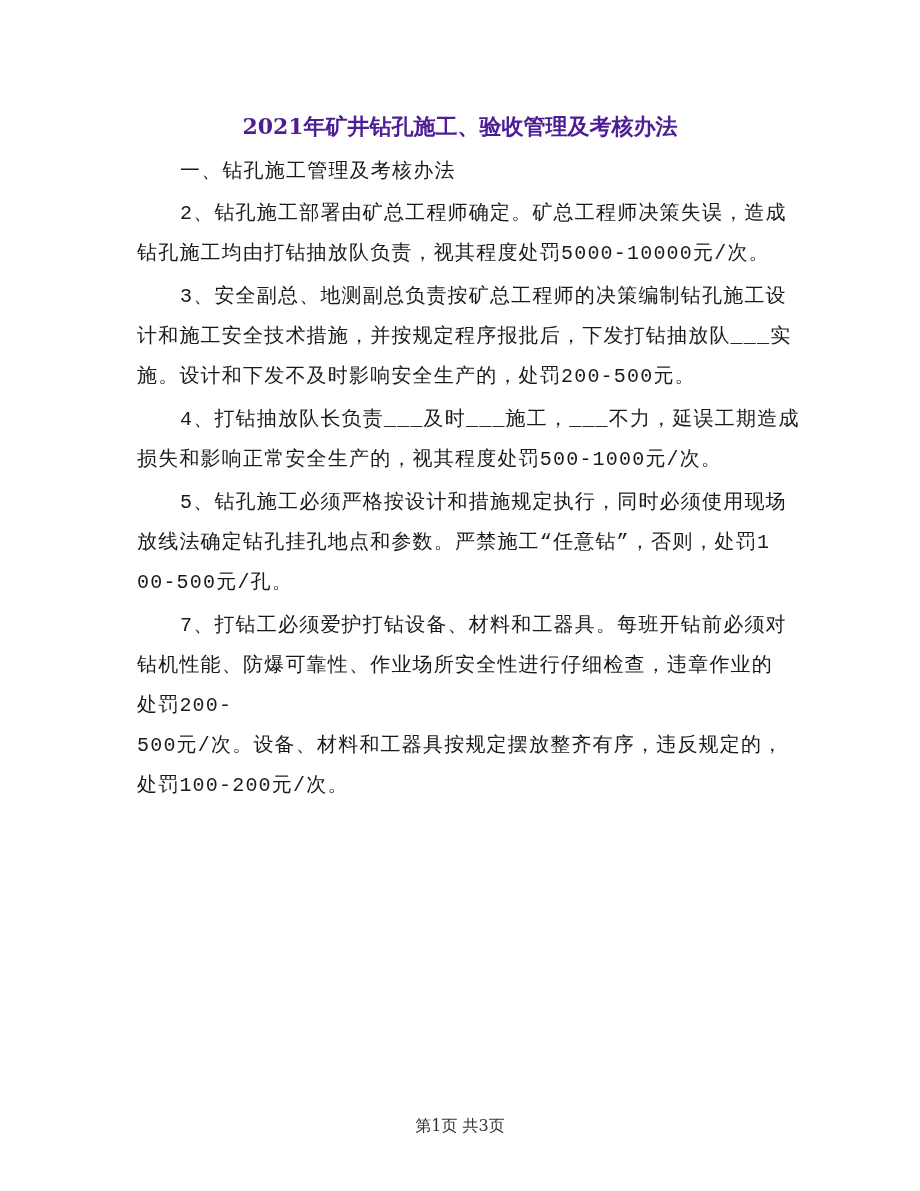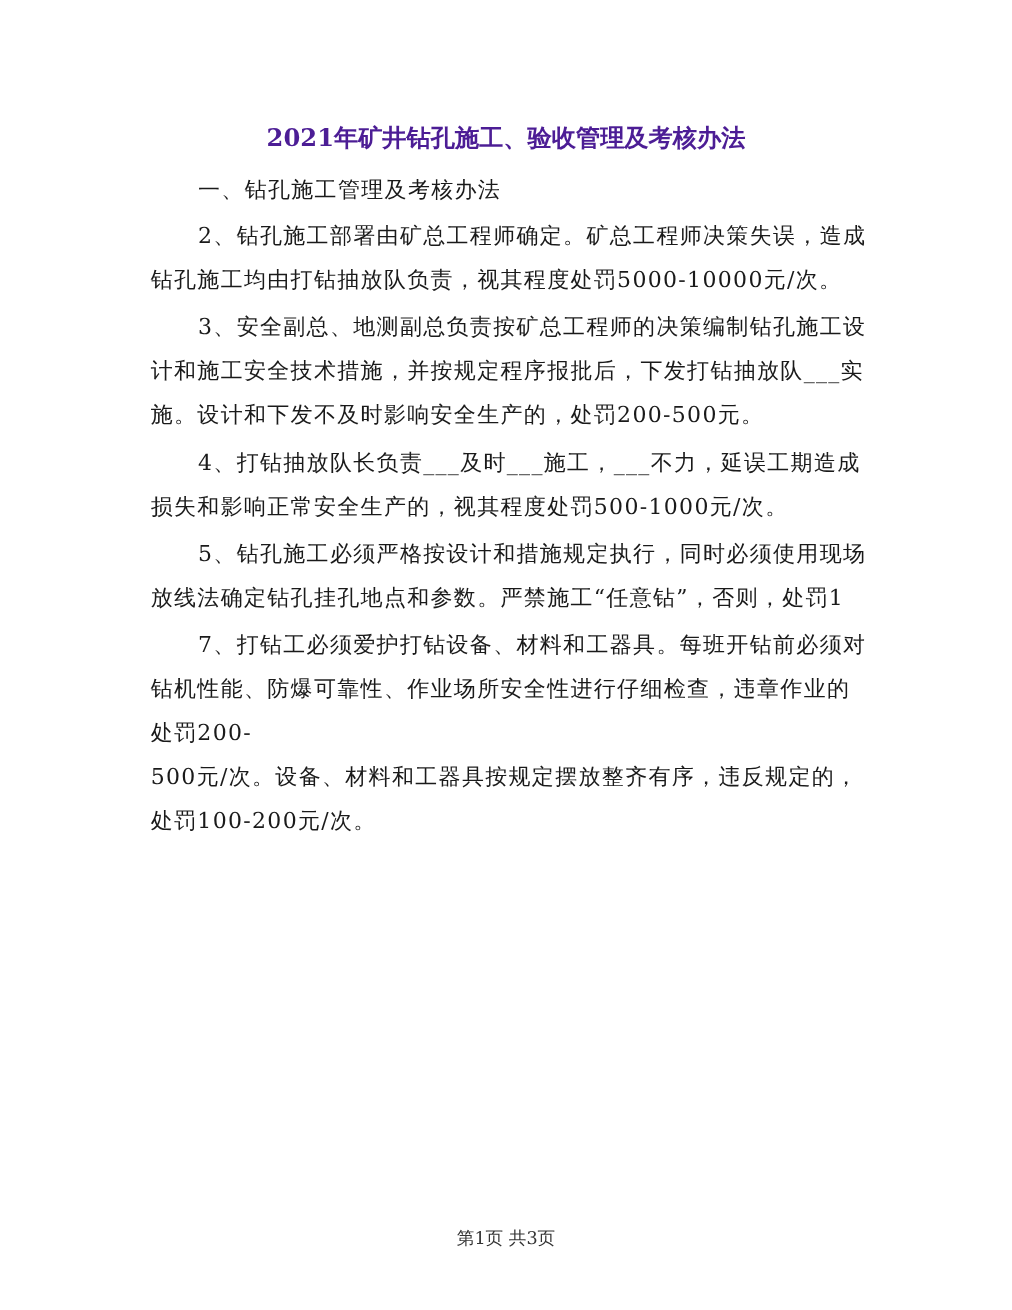--- a/index.html
+++ b/index.html
@@ -41,20 +41,21 @@
       width: 645px;
       font-size: 20px;
       line-height: 40px;
       letter-spacing: 1.2px;
     }
     .para {
       margin: 0 0 3px 0;
       text-indent: 43px;
       white-space: normal;
       word-break: break-all;
+      font-family: Liberation Mono, monospace;
     }
     .line {
       display: block;
       white-space: nowrap;
     }
     .heading-1 {
       margin: 0 0 2px 0;
       text-indent: 43px;
     }
     .footer {
@@ -94,20 +95,21 @@
     </div>
 
     <div class="para">
       <span class="line" style="text-indent:43px">4、打钻抽放队长负责___及时___施工，___不力，延误工期造成</span>
       <span class="line" style="text-indent:0">损失和影响正常安全生产的，视其程度处罚500-1000元/次。</span>
     </div>
 
     <div class="para">
       <span class="line" style="text-indent:43px">5、钻孔施工必须严格按设计和措施规定执行，同时必须使用现场</span>
       <span class="line" style="text-indent:0">放线法确定钻孔挂孔地点和参数。严禁施工“任意钻”，否则，处罚1</span>
+      <span class="line" style="text-indent:0">00-500元/孔。</span>
     </div>
 
 
     <div class="para">
       <span class="line" style="text-indent:43px">7、打钻工必须爱护打钻设备、材料和工器具。每班开钻前必须对</span>
       <span class="line" style="text-indent:0">钻机性能、防爆可靠性、作业场所安全性进行仔细检查，违章作业的</span>
       <span class="line" style="text-indent:0">处罚200-</span>
       <span class="line" style="text-indent:0">500元/次。设备、材料和工器具按规定摆放整齐有序，违反规定的，</span>
       <span class="line" style="text-indent:0">处罚100-200元/次。</span>
     </div>

